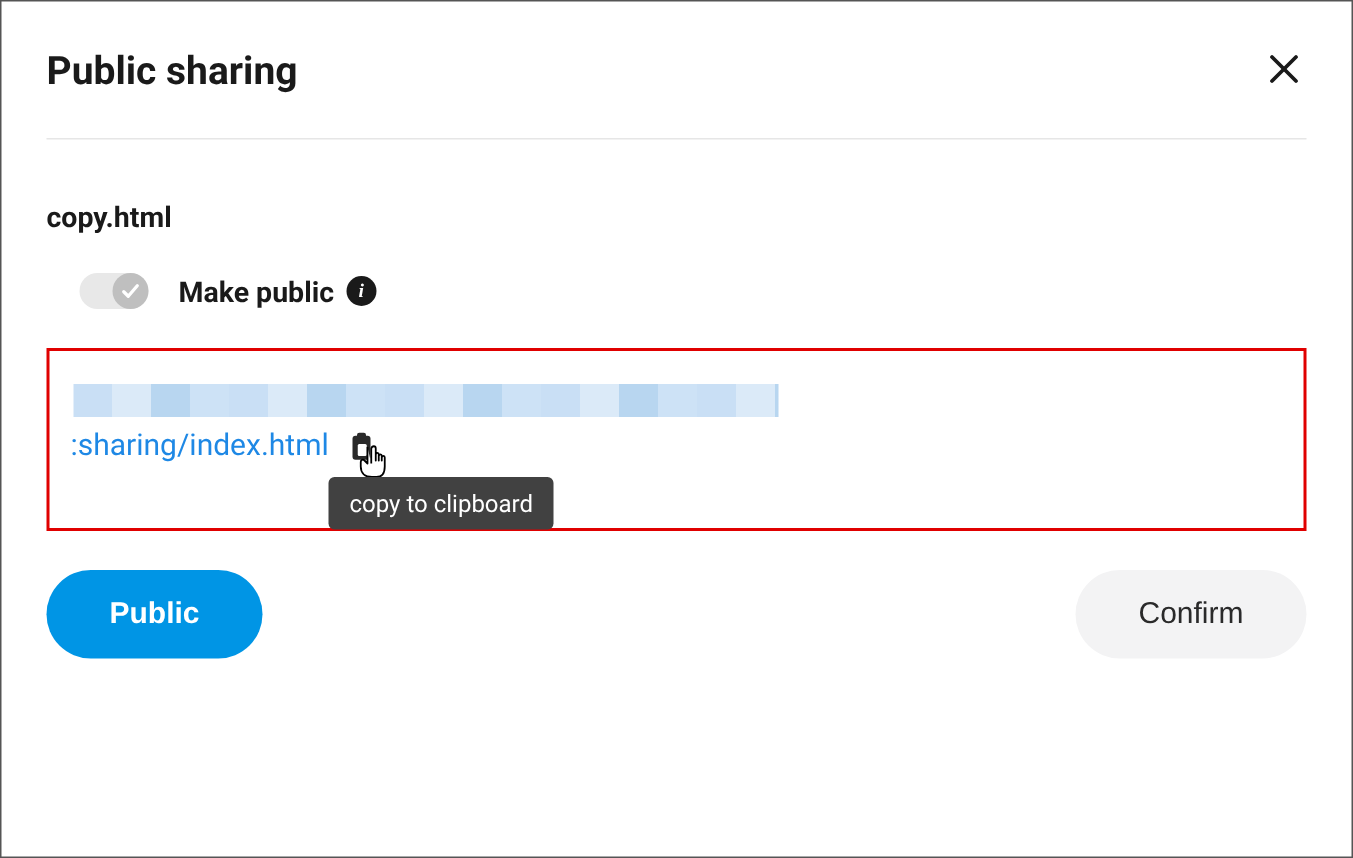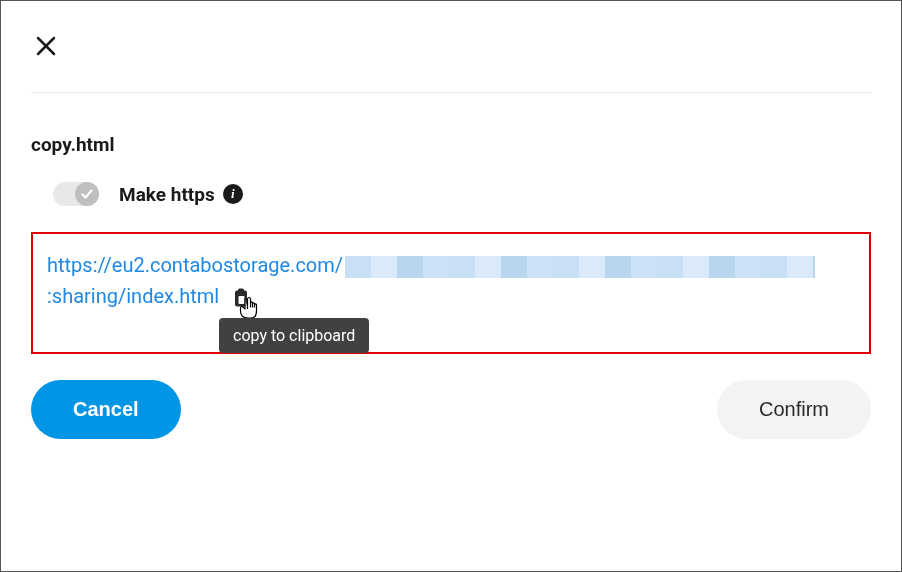--- a/index.html
+++ b/index.html
@@ -170,20 +170,21 @@
     .btn-secondary {
       background: #f3f3f4;
       color: #2a2a2a;
     }
   </style>
 </head>
 <body>
 
 <div class="dialog">
   <div class="header">
+    <h1>Public sharing</h1>
     <button class="close-btn">
       <span>
         <svg width="22" height="22" viewBox="0 0 22 22">
           <line x1="3" y1="3" x2="19" y2="19" stroke="#1a1a1a" stroke-width="2.5" stroke-linecap="round"></line>
           <line x1="19" y1="3" x2="3" y2="19" stroke="#1a1a1a" stroke-width="2.5" stroke-linecap="round"></line>
         </svg>
       </span>
     </button>
   </div>
 
@@ -192,43 +193,43 @@
 
     <div class="toggle-row">
       <div class="toggle">
         <div class="toggle-knob">
           <svg width="14" height="14" viewBox="0 0 14 14">
             <path d="M2.5 7.5 L5.5 10.5 L11.5 3.5" stroke="#ffffff" stroke-width="2.2" fill="none" stroke-linecap="round" stroke-linejoin="round"></path>
           </svg>
         </div>
       </div>
       <div class="toggle-label">
-        <span>Make https</span>
+        <span>Make public</span>
         <span class="info-icon">i</span>
       </div>
     </div>
 
     <div class="url-box">
       <div class="url-line">
-        <span>https://eu2.contabostorage.com/</span><span class="redact"></span><br>
+        <span class="redact"></span><br>
         <span>:sharing/index.html</span>
         <span class="copy-btn">
           <svg width="22" height="22" viewBox="0 0 22 22">
             <rect x="5" y="3.5" width="12" height="16" rx="2" fill="#2a2a2a"></rect>
             <rect x="8" y="1.5" width="6" height="4" rx="1.5" fill="#2a2a2a"></rect>
             <rect x="8.5" y="9" width="6" height="8" rx="1" fill="#ffffff"></rect>
           </svg>
           <span class="cursor-hand">
             <svg width="22" height="26" viewBox="0 0 22 26">
               <path d="M7 3 L7 14 L5 12 C4 11 2.5 11.5 2.5 13 L2.5 16 C2.5 20 5 23 10 23 L13 23 C17 23 18.5 20 18.5 16 L18.5 10 C18.5 8.5 17 8.5 16.5 10 L16.5 12 L16.5 9 C16.5 7.5 15 7.5 14.5 9 L14.5 12 L14.5 8 C14.5 6.5 13 6.5 12.5 8 L12.5 12 L12.5 4 C12.5 2 10 2 9.5 4 L9.5 14" fill="#ffffff" stroke="#000000" stroke-width="1.2" stroke-linejoin="round"></path>
             </svg>
           </span>
         </span>
       </div>
       <div class="tooltip">copy to clipboard</div>
     </div>
 
     <div class="footer">
-      <button class="btn btn-primary">Cancel</button>
+      <button class="btn btn-primary">Public</button>
       <button class="btn btn-secondary">Confirm</button>
     </div>
   </div>
 </div>
 
 </body></html>

